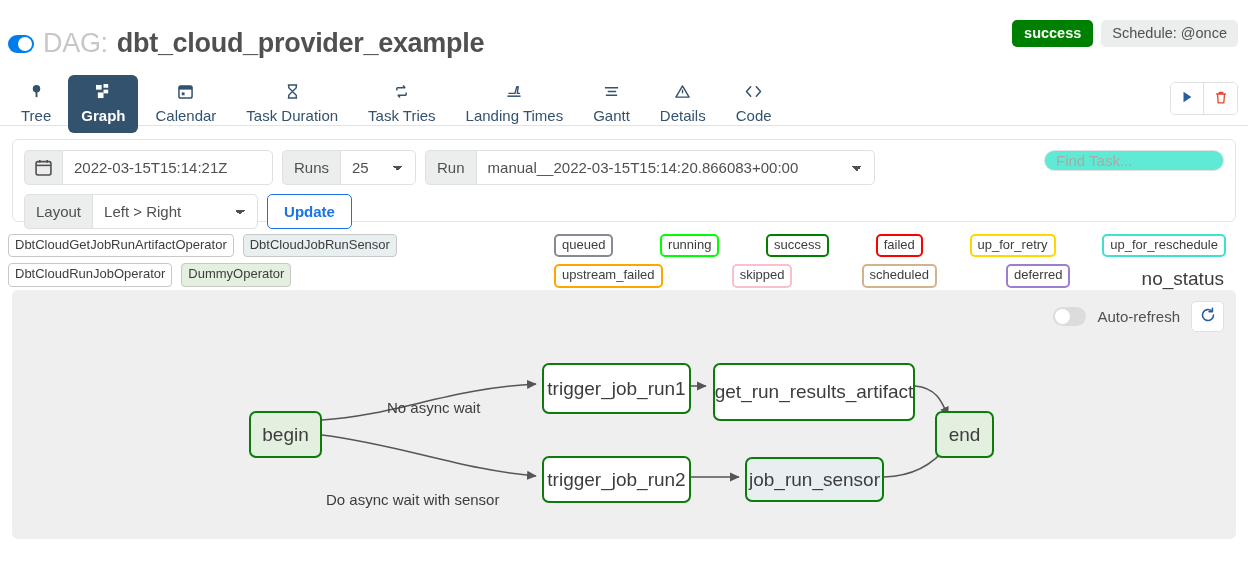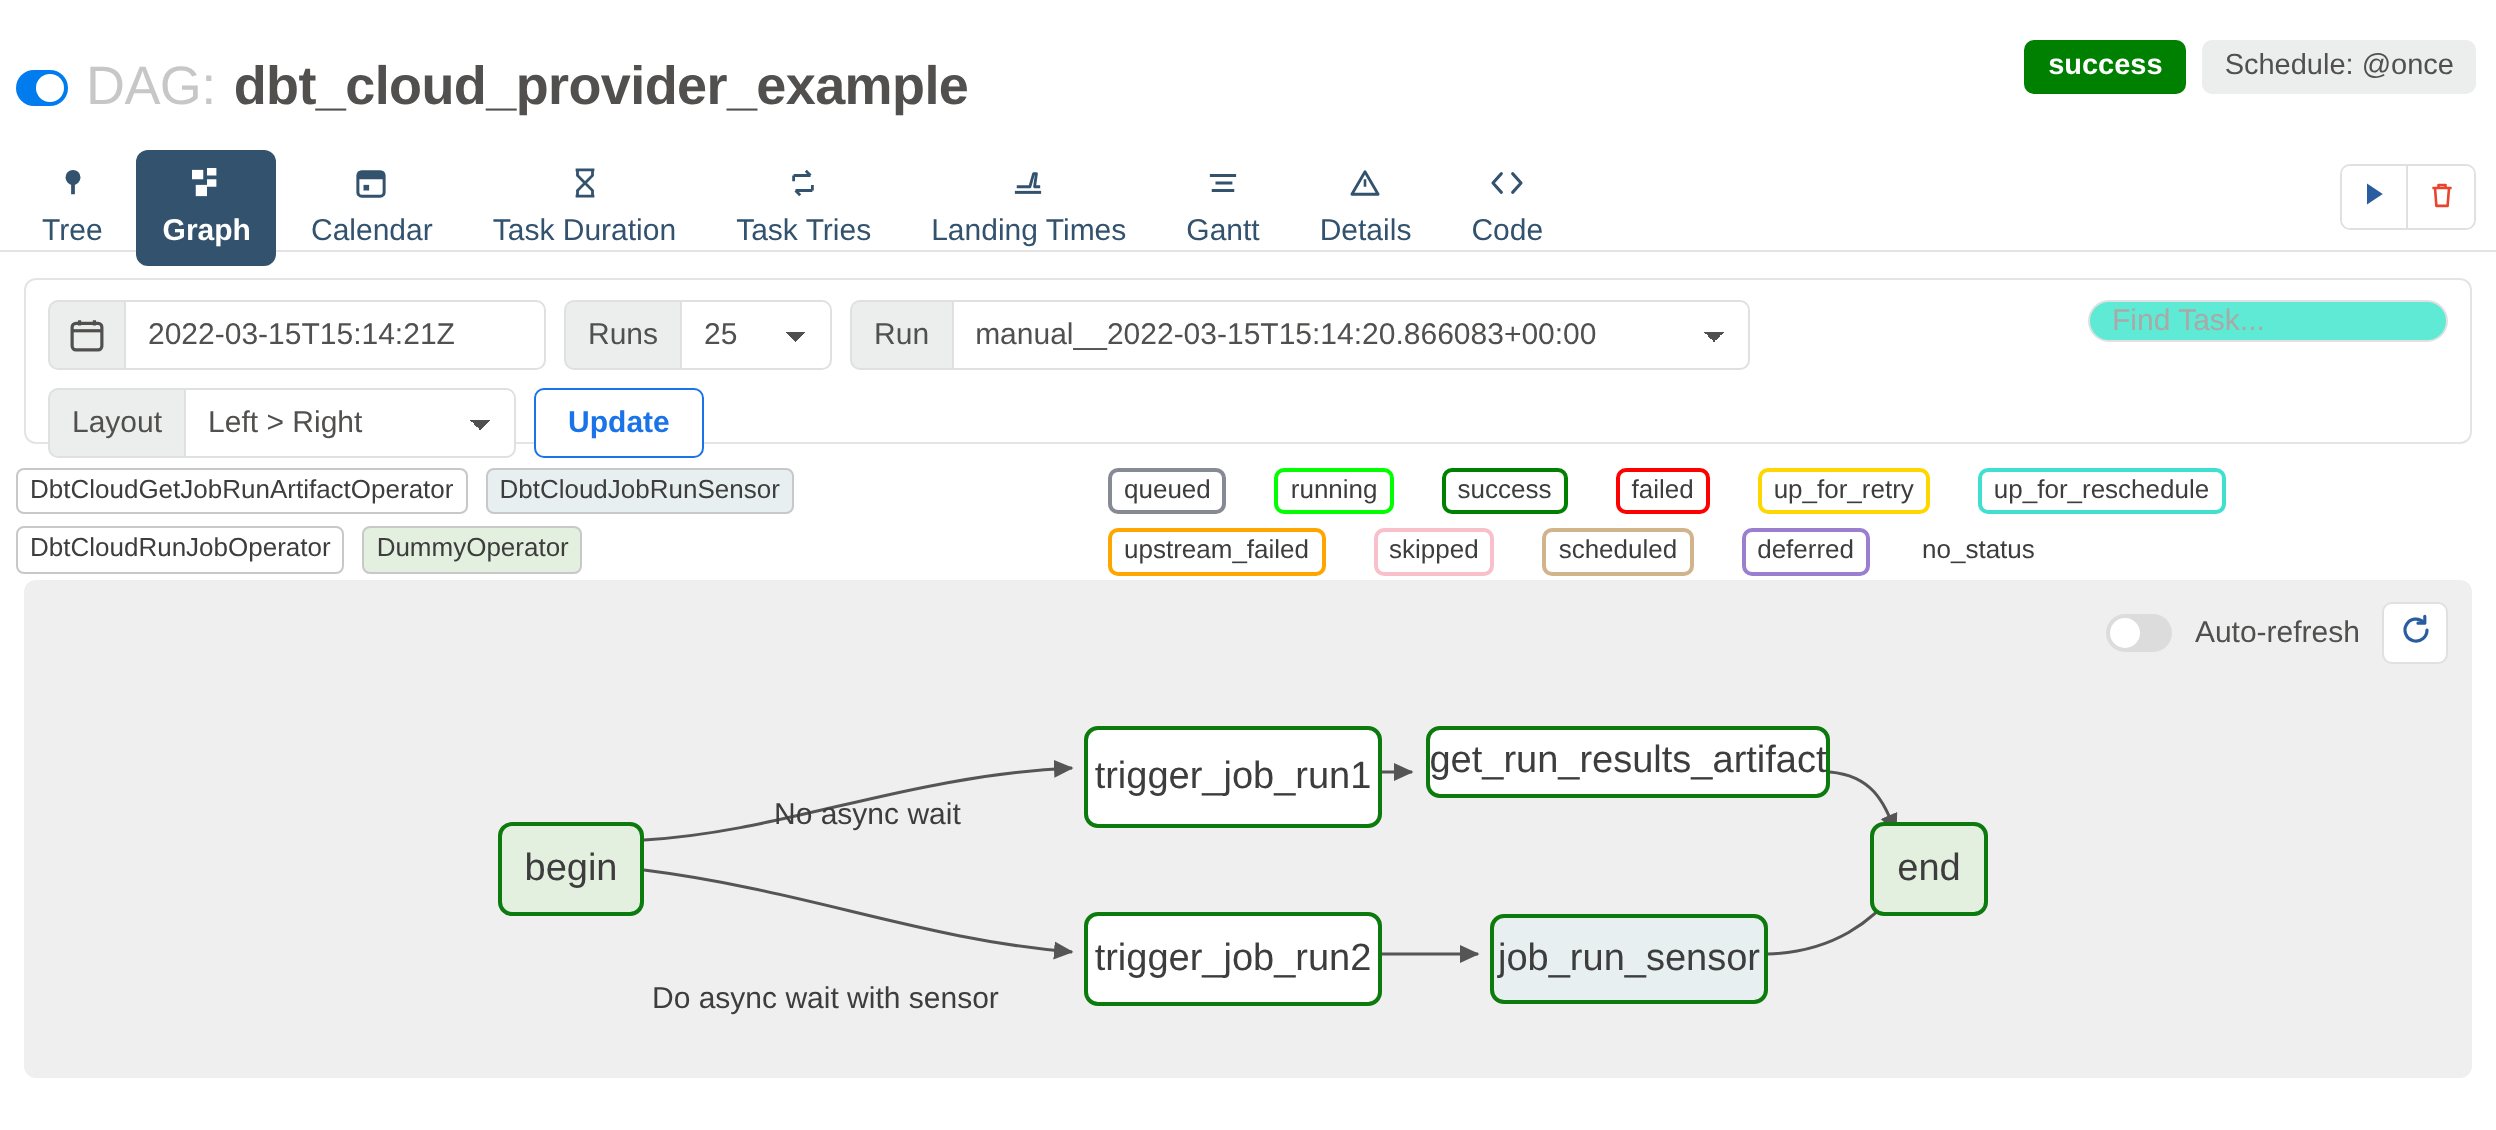--- a/index.html
+++ b/index.html
@@ -216,36 +216,37 @@
     font-size: 13px;
     border: 1px solid #c8c8c8;
     border-radius: 4px;
     padding: 2px 6px 3px;
     background: #fff;
     color: #3d3d3d;
     white-space: nowrap;
     line-height: 1.25;
   }
   .legend-states {
-    position: absolute; left: 548px; top: 0; right: 0;
+    position: absolute; left: 548px; top: 0; right: 16px;
     display: flex; flex-wrap: wrap; gap: 7px 24px;
     align-items: flex-start;
+    justify-content: space-between;
   }
   .state-pill {
     font-size: 13px;
     border: 2px solid #999;
     border-radius: 5px;
     padding: 1px 6px 2px;
     background: #fff;
     color: #3d3d3d;
     white-space: nowrap;
     line-height: 1.25;
   }
   .state-plain {
-    font-size: 13px;
+    font-size: 19px;
     color: #3d3d3d;
     padding: 3px 2px;
     line-height: 1.25;
   }
 
   
   .canvas {
     margin: 10px 12px 0;
     background: #efefef;
     border-radius: 6px;
@@ -522,20 +523,20 @@
         <path d="M310 130 C 380 126, 440 98, 524 94"></path>
         <path d="M310 145 C 390 155, 450 180, 524 186"></path>
         <path d="M679 96 L 694 96"></path>
         <path d="M903 96 C 925 98, 930 112, 936 126"></path>
         <path d="M679 187 L 727 187"></path>
         <path d="M872 187 C 905 186, 925 170, 936 155"></path>
       </g>
     </svg>
   <div class="node" style="left: 237px; top: 121px; width: 73px; height: 47px; background: rgb(227, 239, 223); border-color: rgb(12, 122, 12);">begin</div>
       <div class="node" style="left: 530px; top: 73px; width: 149px; height: 51px; background: rgb(255, 255, 255); border-color: rgb(12, 122, 12);">trigger_job_run1</div>
-      <div class="node" style="left: 701px; top: 73px; width: 202px; height: 36px; background: rgb(255, 255, 255); border-color: rgb(12, 122, 12);">get_run_results_artifact</div>
+      <div class="node" style="left: 701px; top: 73px; width: 202px; height: 58px; background: rgb(255, 255, 255); border-color: rgb(12, 122, 12);">get_run_results_artifact</div>
       <div class="node" style="left: 530px; top: 166px; width: 149px; height: 47px; background: rgb(255, 255, 255); border-color: rgb(12, 122, 12);">trigger_job_run2</div>
       <div class="node" style="left: 733px; top: 167px; width: 139px; height: 45px; background: rgb(231, 239, 240); border-color: rgb(12, 122, 12);">job_run_sensor</div>
       <div class="node" style="left: 923px; top: 121px; width: 59px; height: 47px; background: rgb(227, 239, 223); border-color: rgb(12, 122, 12);">end</div>
       <div class="edge-label" style="left: 375px; top: 109px;">No async wait</div>
       <div class="edge-label" style="left: 314px; top: 201px;">Do async wait with sensor</div>
     </div>
 </div>
 
 </body></html>

